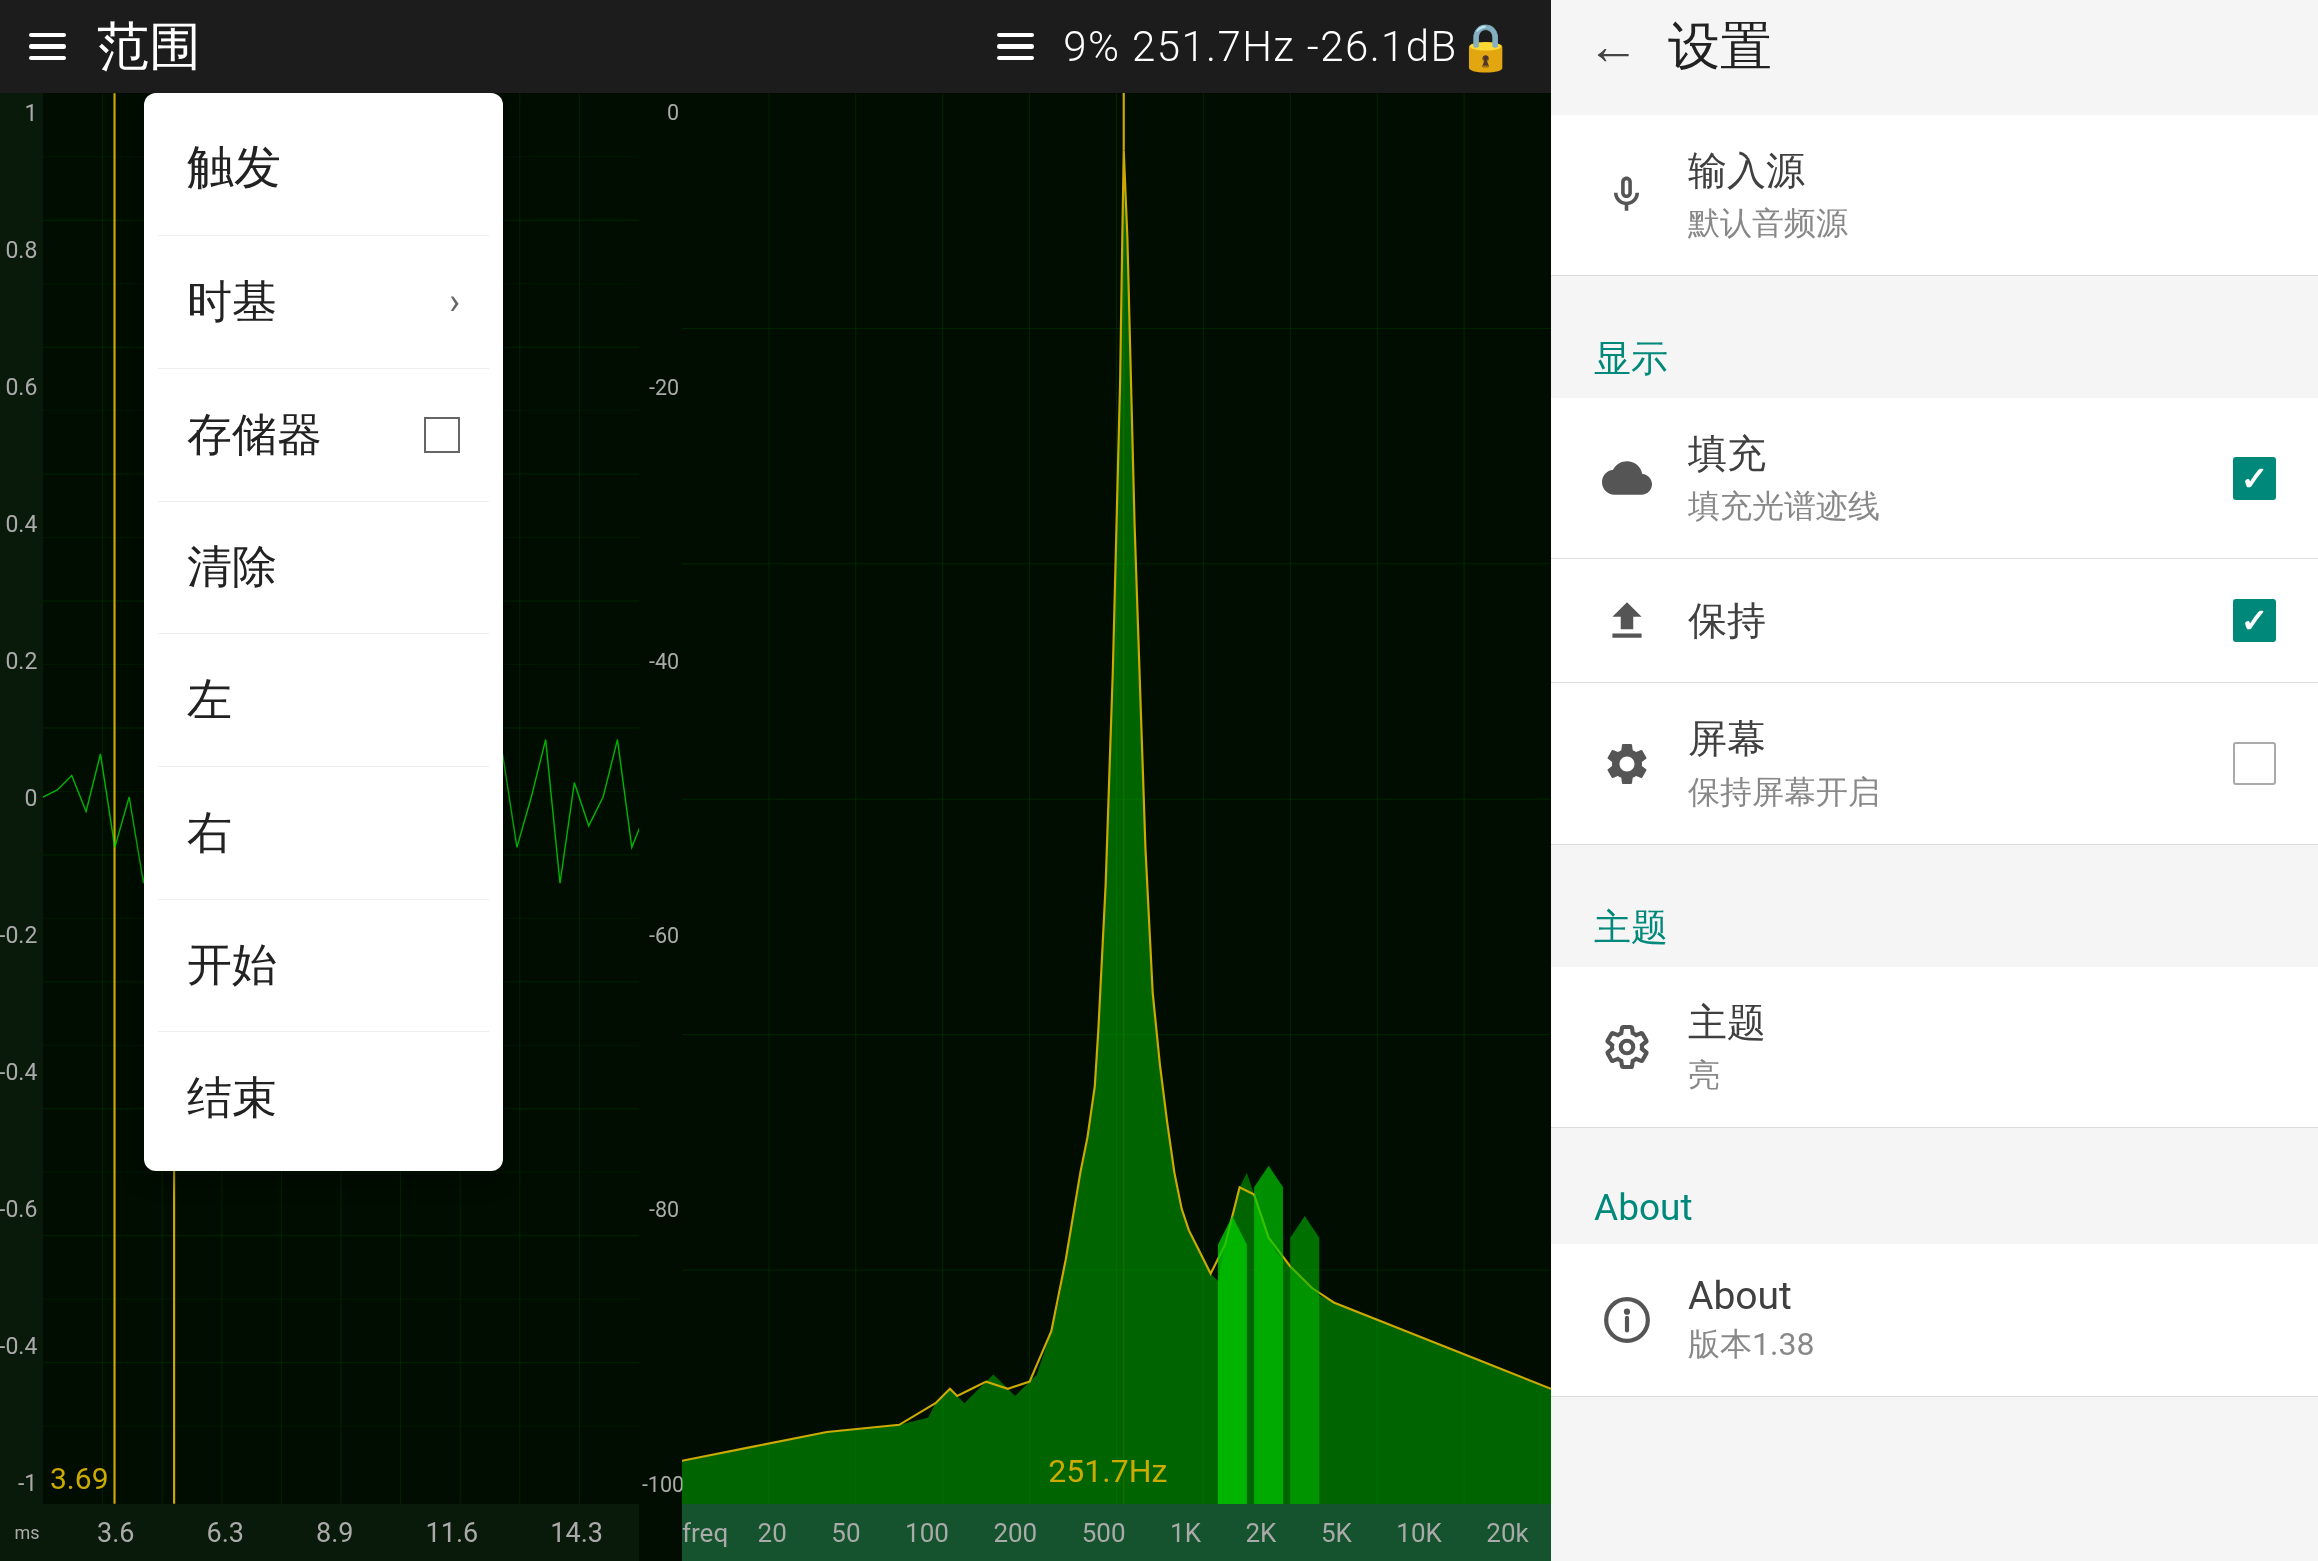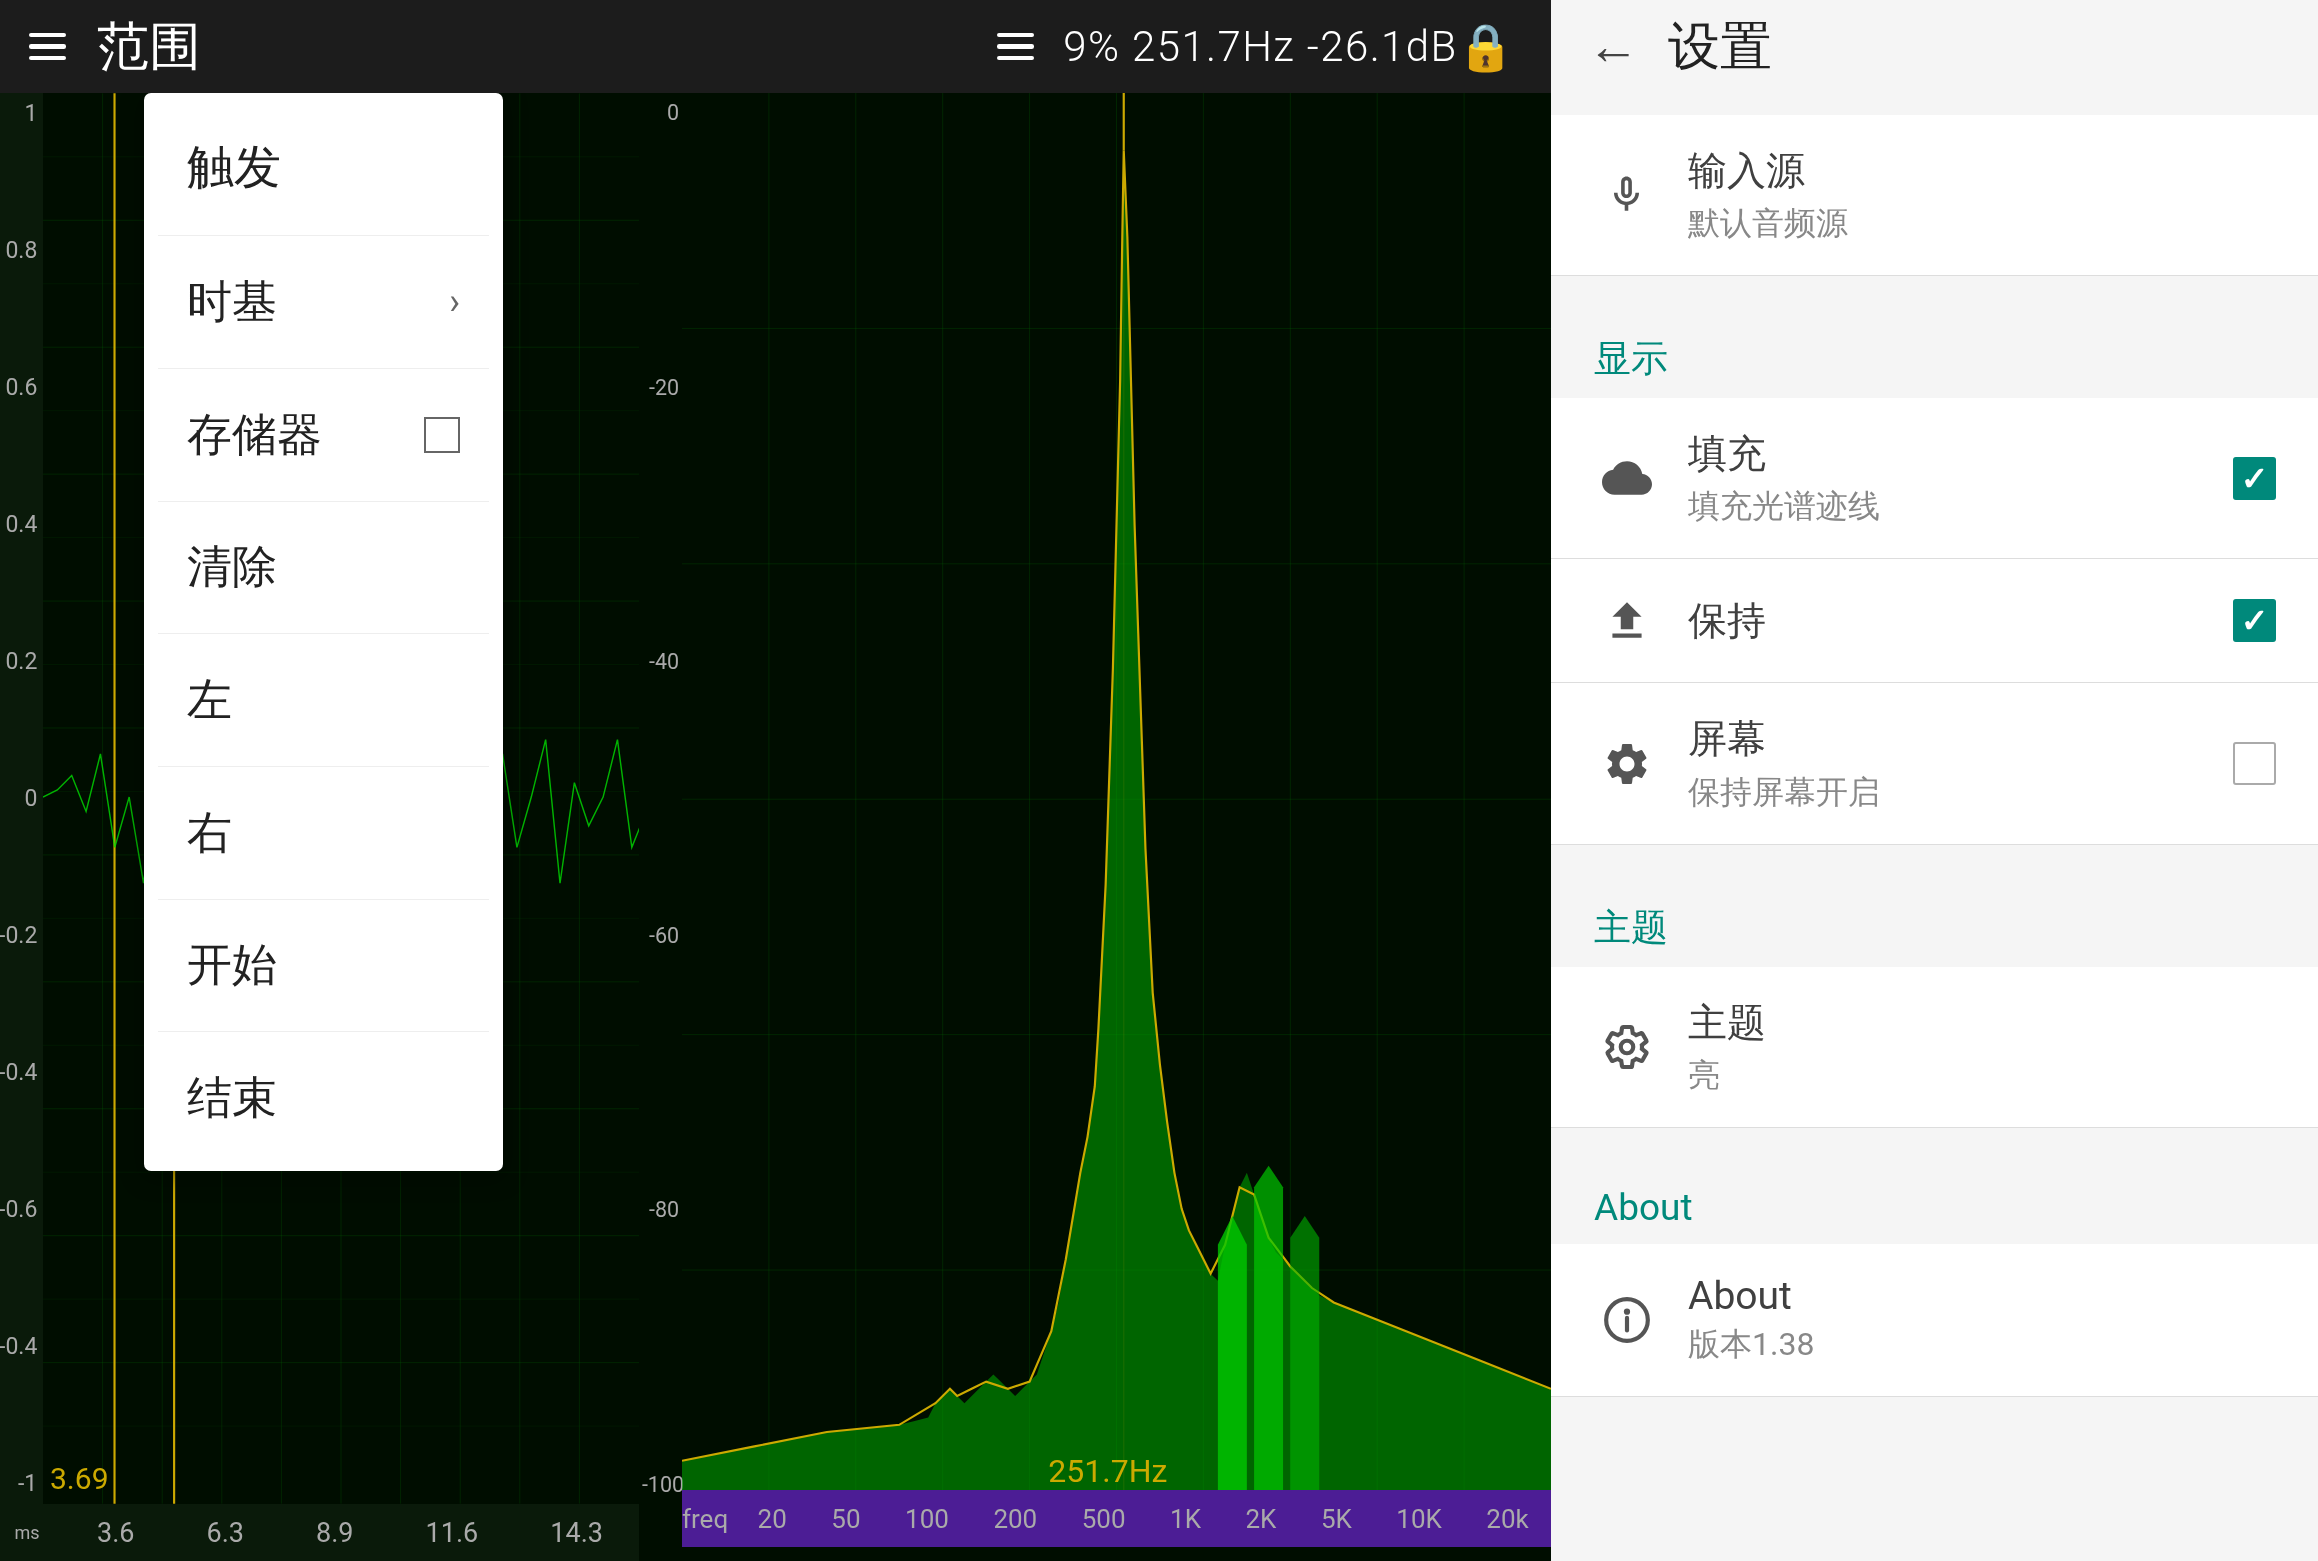--- a/index.html
+++ b/index.html
@@ -171,21 +171,21 @@
     }
 
     
     .dropdown-menu {
       position: absolute;
       top: 0;
       left: 144px;
       width: 359px;
       background: white;
       z-index: 100;
-      border-radius: 7px;
+      border-radius: 12px;
       box-shadow: 0 5.7px 23px rgba(0,0,0,0.4);
       padding: 7.2px 0;
     }
 
     .menu-item {
       padding: 36px 43px;
       font-size: 45px;
       color: #222;
       display: flex;
       align-items: center;
@@ -545,21 +545,21 @@
 
         <polygon points="740,1960 740,1600 760,1560 780,1600 780,1960" fill="rgba(0,200,0,0.8)"></polygon>
         <polygon points="790,1960 790,1520 810,1490 830,1520 830,1960" fill="rgba(0,200,0,0.7)"></polygon>
         <polygon points="840,1960 840,1590 860,1560 880,1590 880,1960" fill="rgba(0,180,0,0.6)"></polygon>
       </svg>
 
       
       <div style="position:absolute;bottom:14.4px;left:49%;color:#ccaa00;font-size:32px;transform:translateX(-50%);">251.7Hz</div>
     </div>
 
-    <div style="position:absolute;bottom:14px;left:43px;right:0;height:57px;background:#4c1d95;display:flex;align-items:center;">
+    <div style="position:absolute;bottom:0;left:43px;right:0;height:57px;background:#14532d;display:flex;align-items:center;">
       <span style="color:#aaa;font-size:26px;margin-right:7.2px;">freq</span>
       <div style="flex:1;display:flex;justify-content:space-around;">
         <span style="color:#aaa;font-size:26px;">20</span>
         <span style="color:#aaa;font-size:26px;">50</span>
         <span style="color:#aaa;font-size:26px;">100</span>
         <span style="color:#aaa;font-size:26px;">200</span>
         <span style="color:#aaa;font-size:26px;">500</span>
         <span style="color:#aaa;font-size:26px;">1K</span>
         <span style="color:#aaa;font-size:26px;">2K</span>
         <span style="color:#aaa;font-size:26px;">5K</span>

